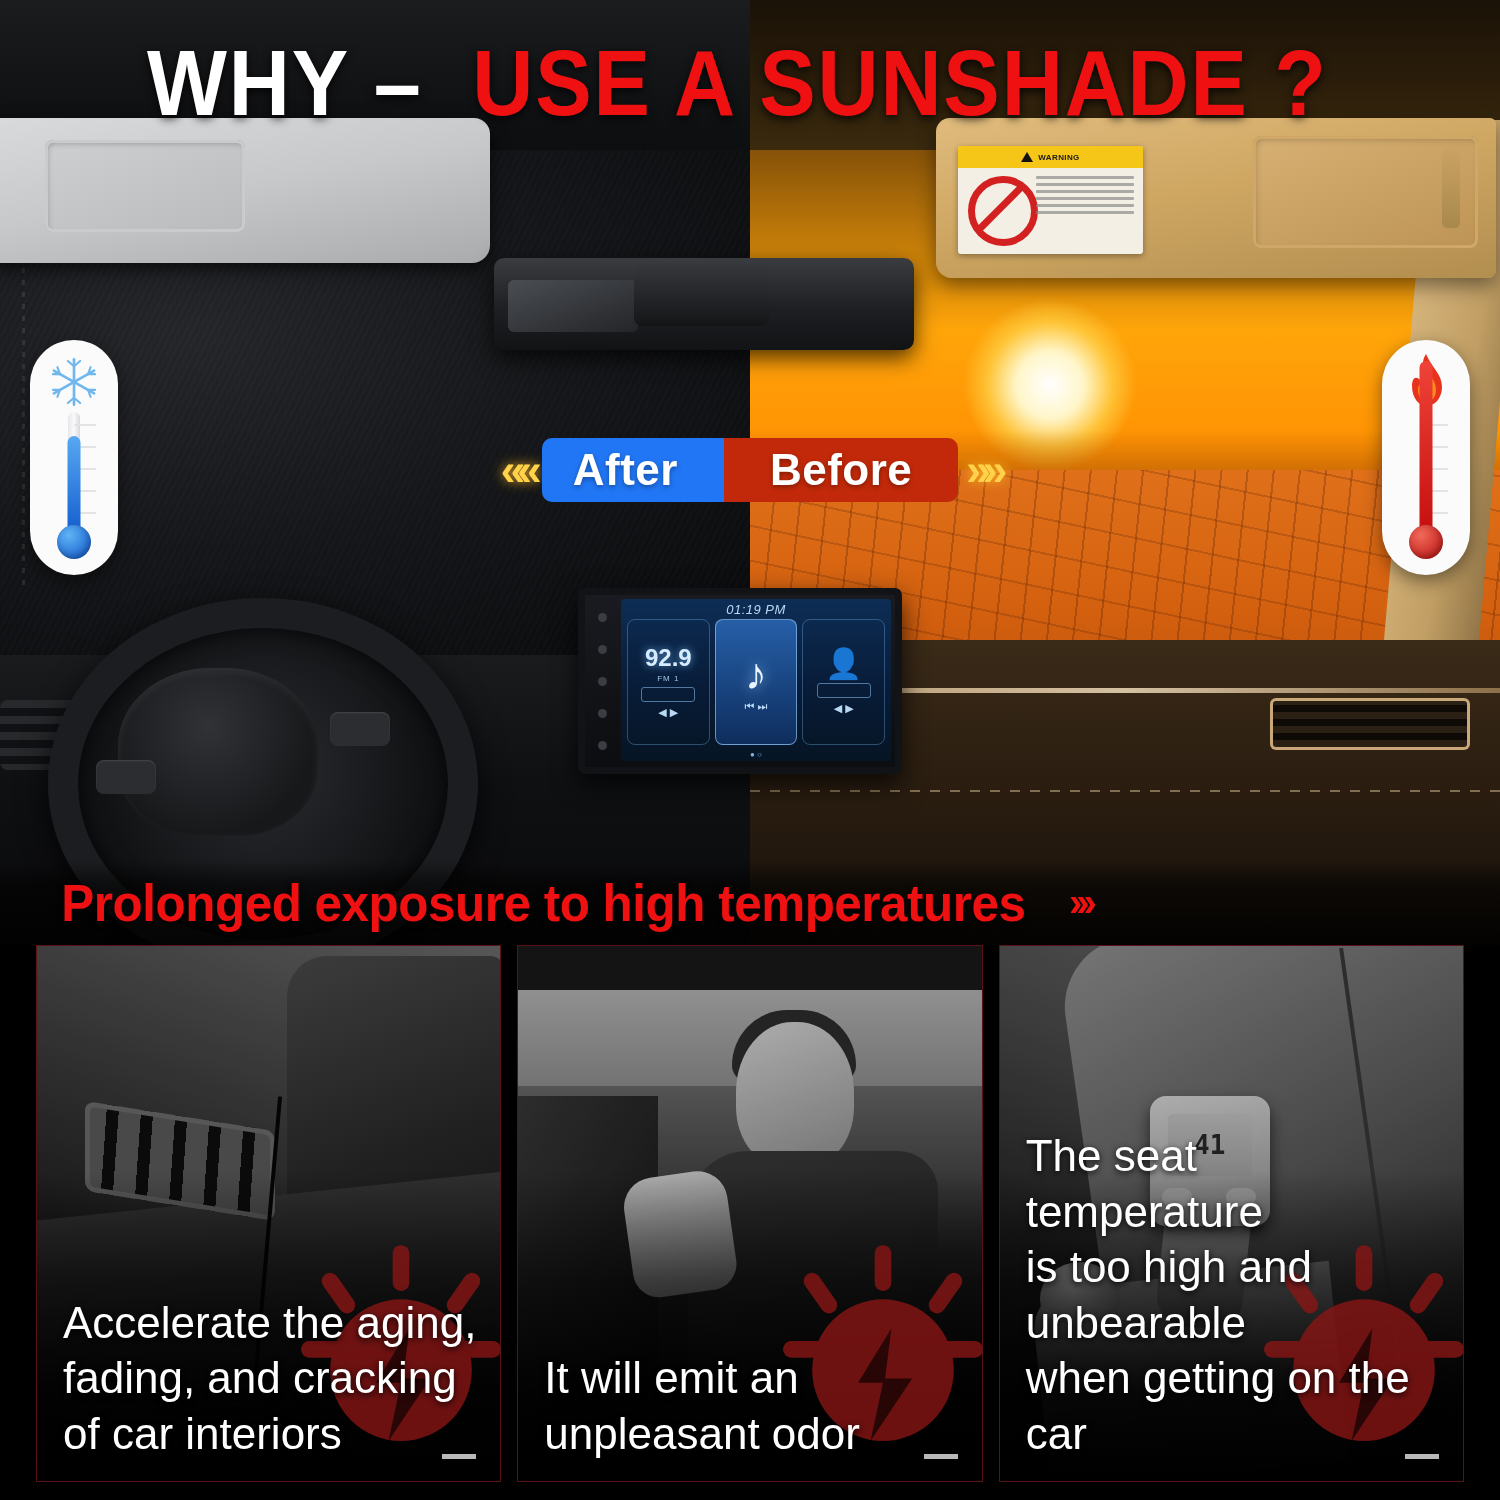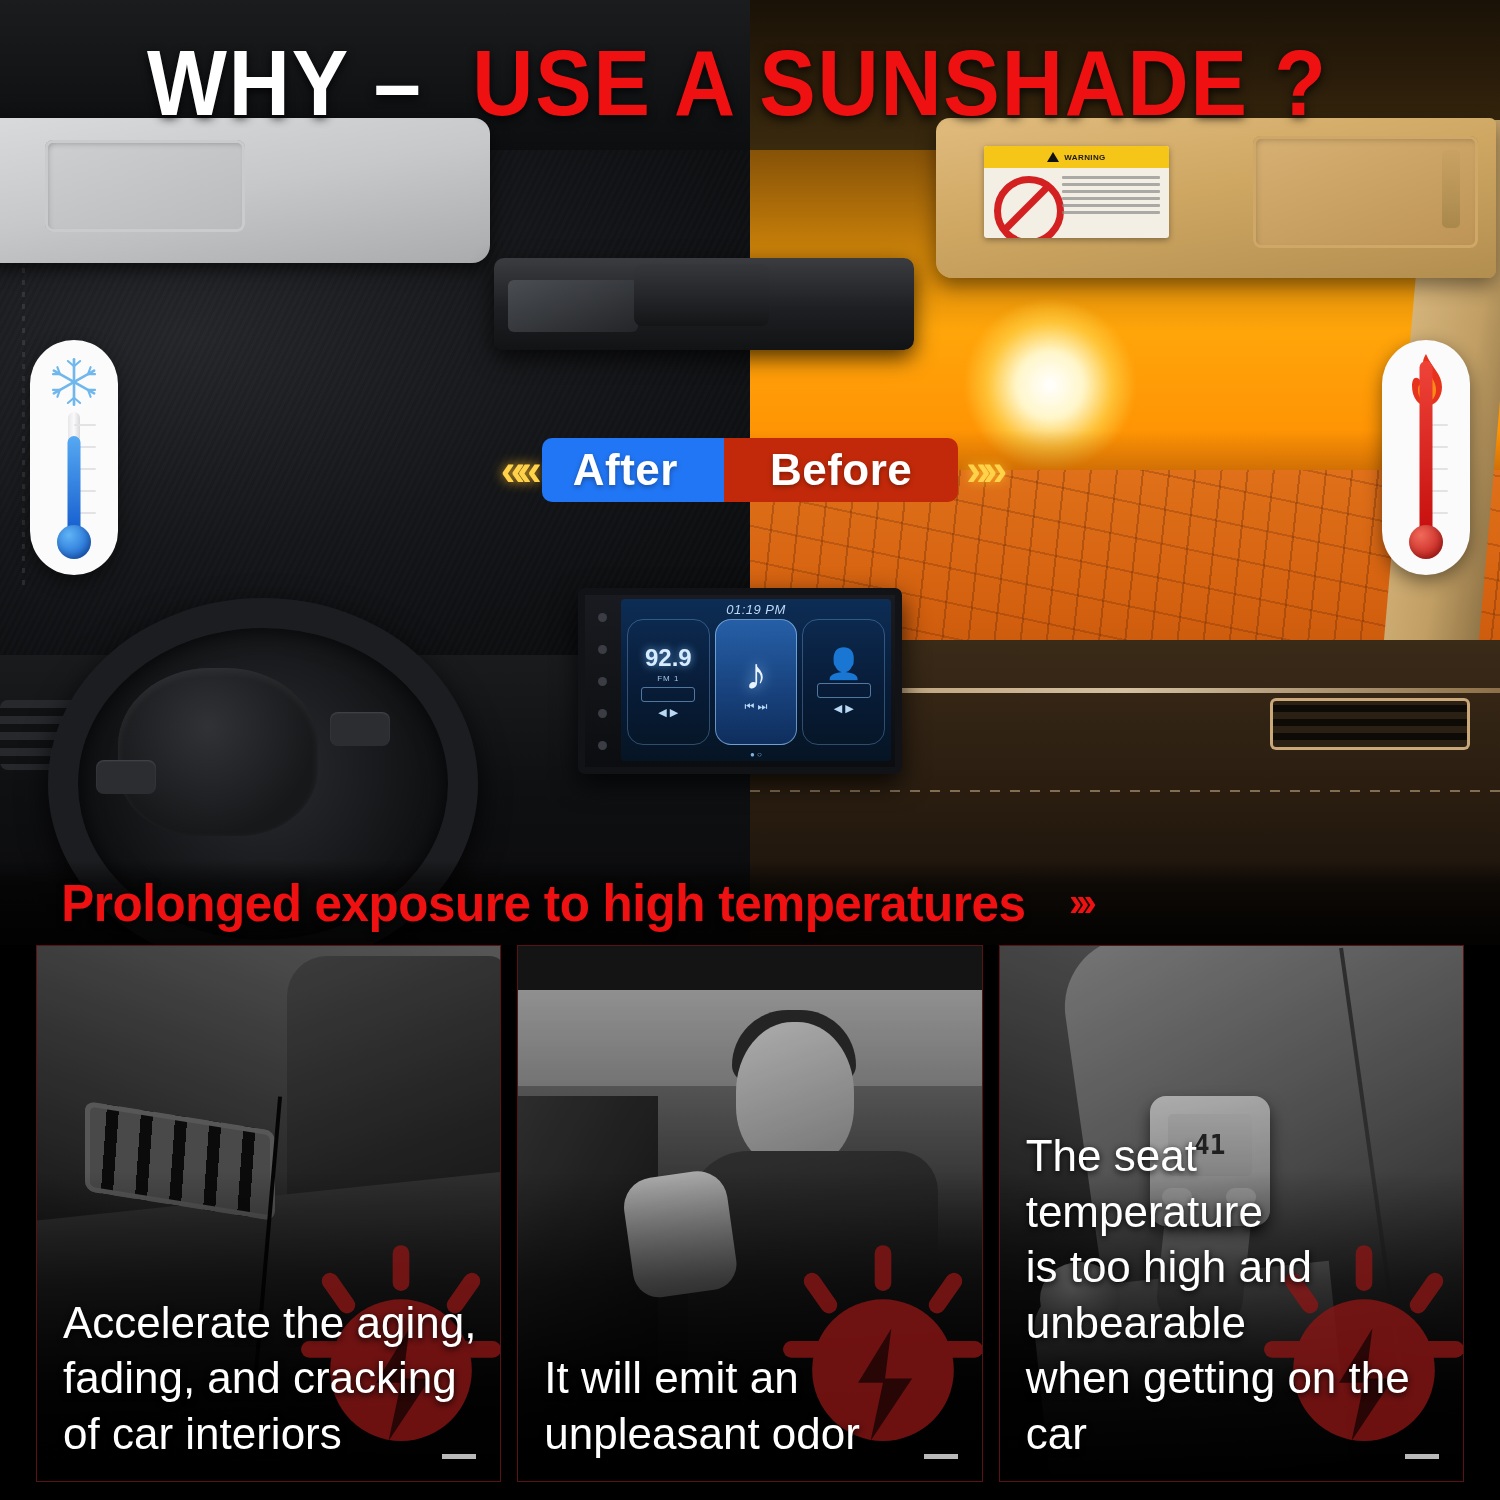--- a/index.html
+++ b/index.html
@@ -52,22 +52,22 @@
   .half-right{position:absolute;left:750px;top:0;width:750px;height:945px;overflow:hidden;
      background:linear-gradient(180deg,#3a2408 0%,#7a4a08 14%,#ffa50a 35%,#ff8a00 52%,#e1590a 70%,#b8400a 100%);}
   .hr-headliner{position:absolute;left:0;top:0;width:750px;height:150px;
      background:linear-gradient(180deg,#1a1207 0%,#2b1d0a 55%,#3a2a0e 100%);}
   .visor-right{position:absolute;left:186px;top:118px;width:560px;height:160px;border-radius:14px 6px 8px 16px;
      background:linear-gradient(170deg,#e0bb7d 0%,#cfa763 45%,#b28e4f 100%);box-shadow:0 8px 20px rgba(0,0,0,.45);}
   .visor-right .pocket{position:absolute;right:18px;top:18px;width:225px;height:112px;border-radius:8px;
      background:linear-gradient(160deg,#d7b073,#bd9455);box-shadow:inset 0 0 0 3px #cfa868, inset 2px 3px 7px rgba(0,0,0,.25);}
   .visor-right .pocket-clip{position:absolute;right:36px;top:32px;width:18px;height:78px;border-radius:5px;
      background:linear-gradient(180deg,#c9a263,#a9884c);}
-  .warnlabel{position:absolute;left:22px;top:28px;width:185px;height:92px;border-radius:3px;
-     background:#f3efe4;box-shadow:0 2px 6px rgba(0,0,0,.35);overflow:hidden;margin-left:26px;}
+  .warnlabel{position:absolute;left:22px;top:28px;width:185px;height:108px;border-radius:3px;
+     background:#f3efe4;box-shadow:0 2px 6px rgba(0,0,0,.35);overflow:hidden;}
   .warnlabel .bar{height:22px;background:#f5c518;display:flex;align-items:center;justify-content:center;gap:5px;}
   .warnlabel .bar b{font-size:8px;color:#1a1a1a;letter-spacing:.4px;}
   .warnlabel .tri{width:0;height:0;border-left:6px solid transparent;border-right:6px solid transparent;border-bottom:10px solid #111;}
   .warnlabel .noseat{position:absolute;left:10px;top:30px;width:56px;height:56px;border-radius:50%;
      border:7px solid #d32020;}
   .warnlabel .noseat:after{content:"";position:absolute;left:-4px;top:20px;width:62px;height:7px;background:#d32020;transform:rotate(-45deg);}
   .warnlabel .lines{position:absolute;left:78px;top:30px;width:98px;}
   .warnlabel .lines i{display:block;height:3px;margin-bottom:4px;background:#8c8c8c;border-radius:1px;opacity:.7;}
   .sun{position:absolute;left:215px;top:300px;width:170px;height:170px;border-radius:50%;
      background:radial-gradient(circle,#ffffff 0%,#fff6c9 28%,rgba(255,208,70,.75) 52%,rgba(255,150,20,0) 72%);
@@ -131,21 +131,21 @@
      background:linear-gradient(180deg,#191b20,#0b0d10);box-shadow:0 10px 26px rgba(0,0,0,.75);z-index:25;
      border:7px solid #121316;}
   .screen-in{position:absolute;inset:4px 4px 6px 36px;border-radius:4px;
      background:linear-gradient(180deg,#0d2d55 0%,#081c38 55%,#061524 100%);overflow:hidden;}
   .screen-side{position:absolute;left:4px;top:6px;width:26px;bottom:6px;
      display:flex;flex-direction:column;align-items:center;justify-content:space-around;}
   .screen-side i{width:9px;height:9px;border-radius:50%;background:#3a3d44;display:block;}
   .scr-top{position:absolute;left:0;top:2px;width:100%;height:16px;display:flex;align-items:center;justify-content:center;
      color:#bcd8f5;font-size:13px;letter-spacing:.5px;font-style:italic;}
   .scr-cards{position:absolute;left:6px;top:20px;right:6px;bottom:16px;display:flex;gap:5px;}
-  .scr-card{flex:1;border:1px solid rgba(120,180,240,.35);border-radius:16px;position:relative;
+  .scr-card{flex:1;border:1px solid rgba(120,180,240,.35);border-radius:8px;position:relative;
      display:flex;flex-direction:column;align-items:center;justify-content:center;gap:4px;}
   .scr-card.mid{background:linear-gradient(180deg,rgba(60,140,240,.55),rgba(30,90,190,.35));border-color:rgba(160,210,255,.6);}
   .scr-freq{color:#d8ecff;font-size:24px;font-weight:bold;line-height:1;text-shadow:0 0 8px rgba(120,190,255,.8);}
   .scr-sub{color:#9fc6ea;font-size:8px;letter-spacing:1px;}
   .scr-chip{width:52px;height:13px;border:1px solid rgba(140,195,245,.55);border-radius:3px;}
   .scr-arrows{display:flex;gap:18px;color:#b9d8f5;font-size:11px;}
   .scr-note{color:#eaf4ff;font-size:44px;line-height:1;text-shadow:0 0 14px rgba(150,210,255,.9);}
   .scr-person{color:#dbeaf8;font-size:30px;line-height:1;}
   .scr-dots{position:absolute;left:0;bottom:2px;width:100%;text-align:center;color:#7fb0de;font-size:8px;}
 

